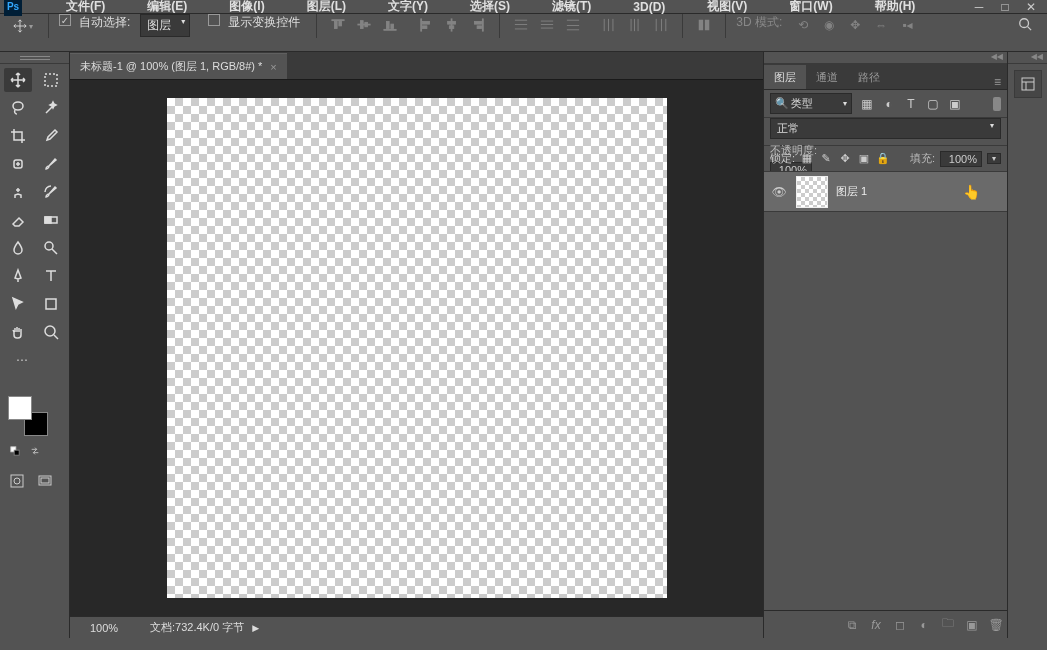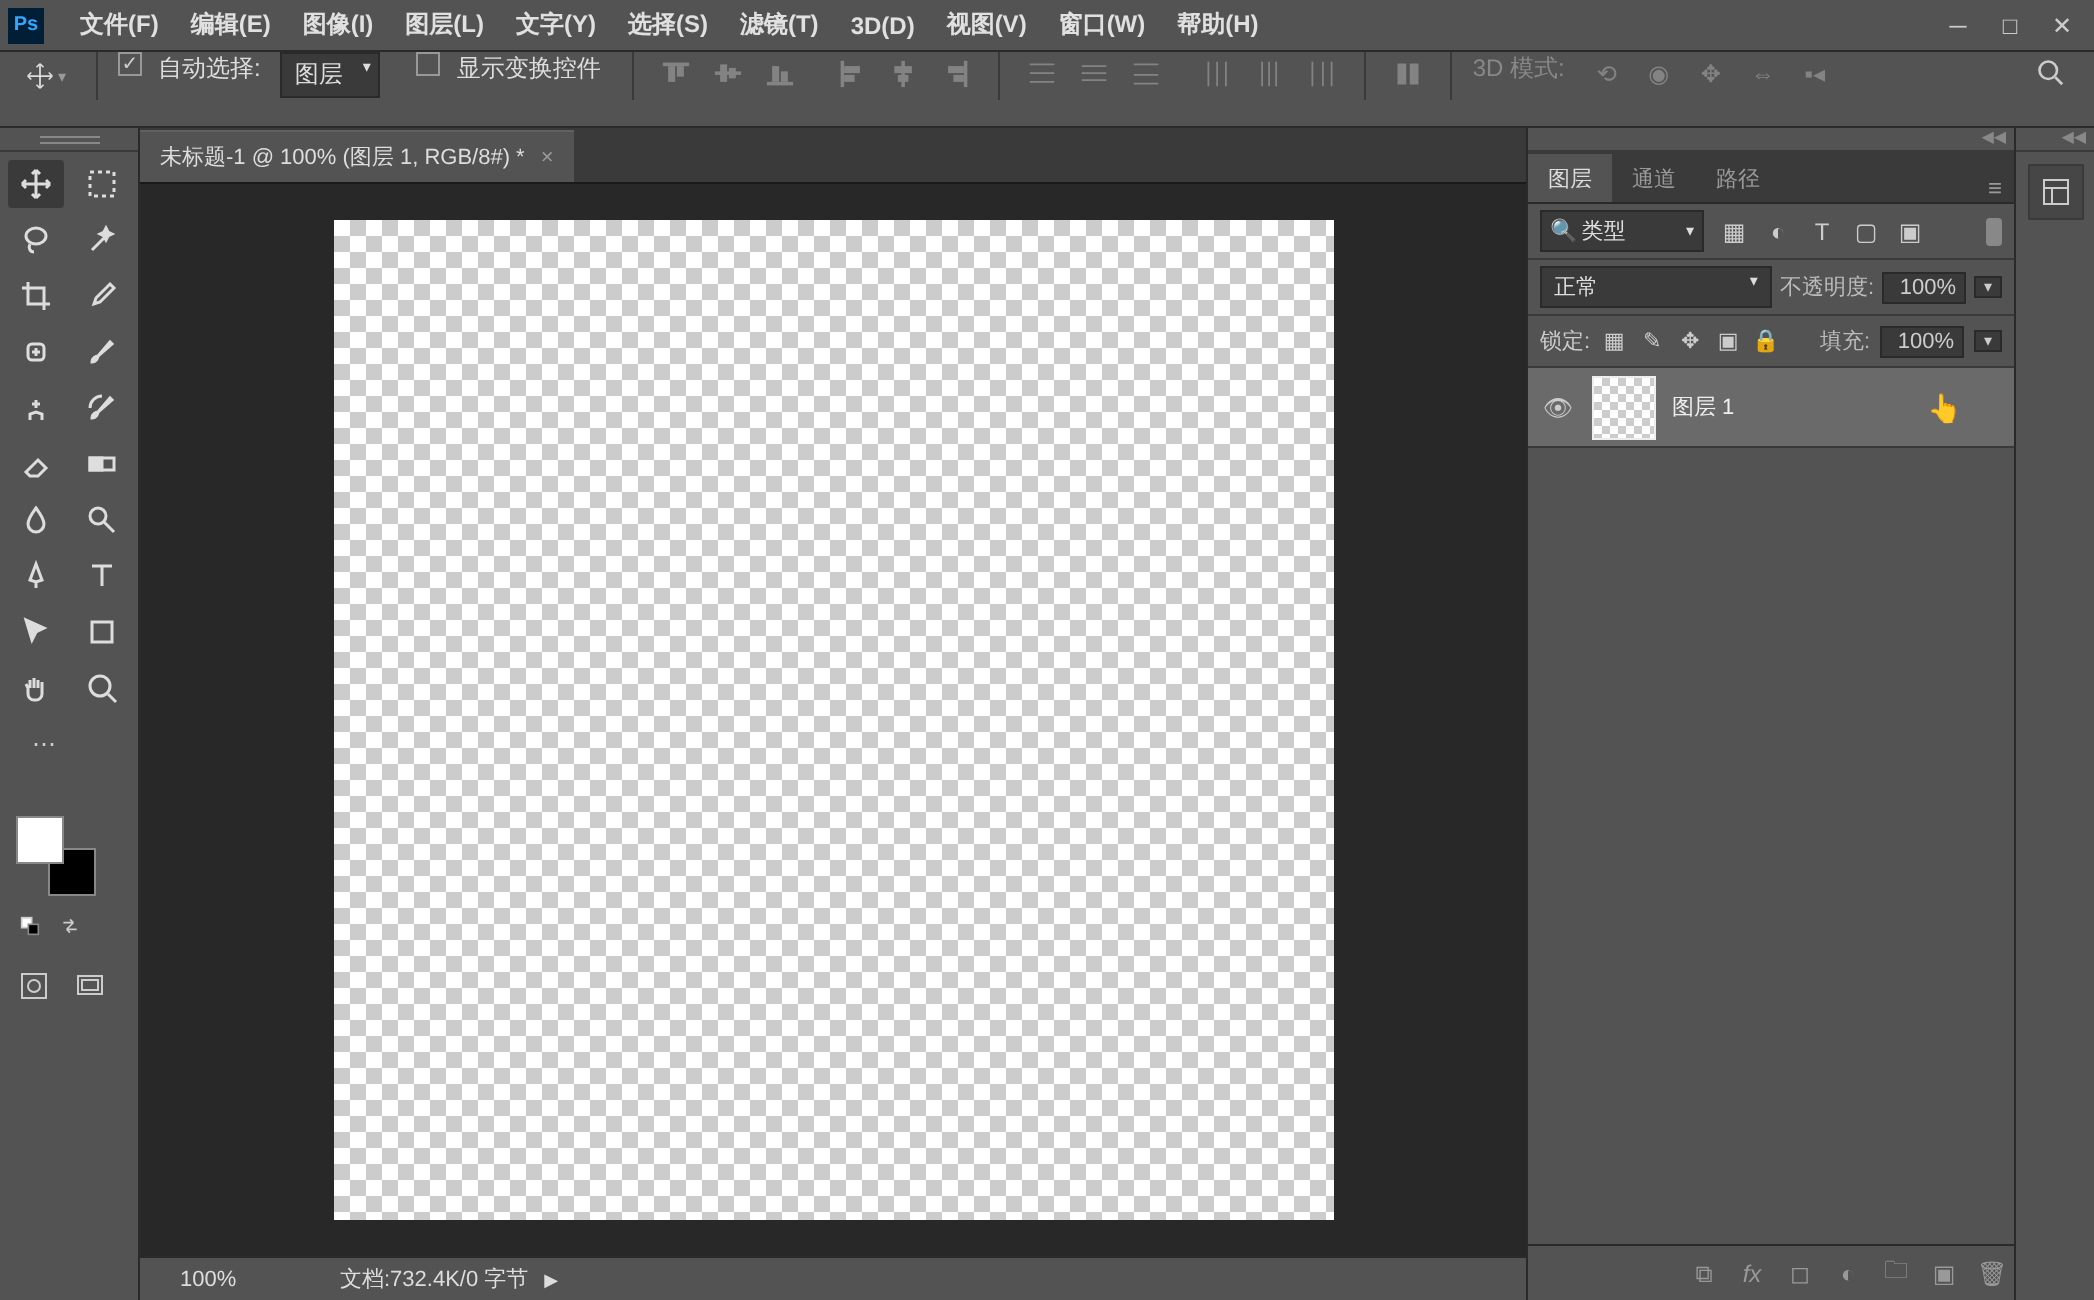--- a/index.html
+++ b/index.html
@@ -1,19 +1,19 @@
 <!DOCTYPE html>
 <html><head>
 <meta charset="utf-8">
 <style>
 * { margin:0; padding:0; box-sizing:border-box; }
 body { background:#535353; font-family:"Microsoft YaHei",sans-serif; font-size:12px; color:#ccc; overflow:hidden; width:1047px; height:650px; }
 
 
-.menubar { height:26px; background:#535353; display:flex; align-items:center; padding:0 4px; border-bottom:1px solid #2a2a2a;}
+.menubar { height:14px; background:#535353; display:flex; align-items:center; padding:0 4px; border-bottom:1px solid #2a2a2a;gap:26px;}
 .ps-logo { width:18px; height:18px; background:#001e36; color:#31a8ff; display:flex; align-items:center; justify-content:center; font-size:10px; font-weight:bold; margin-right:10px; }
 .menu-item { padding:0 8px; cursor:pointer; color:#e0e0e0;font-weight:bold; }
 .wincontrols { margin-left:auto; display:flex; gap:2px; align-items:center;}
 .winbtn { width:24px; height:18px; display:flex; align-items:center; justify-content:center; color:#ccc; cursor:pointer;}
 
 
 .optbar { height:38px; background:#535353; display:flex; align-items:flex-start; padding:0 8px; border-bottom:1px solid #2a2a2a; gap:4px;}
 .opt-icon { width:30px; height:24px; display:flex; align-items:center; justify-content:center; border:1px solid transparent; }
 .opt-dd { display:flex; align-items:center; }
 .opt-dd::after { content:"▾"; font-size:8px; margin-left:2px; color:#999;}
@@ -57,39 +57,39 @@
    linear-gradient(45deg,#ccc 25%,transparent 25%),
    linear-gradient(-45deg,#ccc 25%,transparent 25%),
    linear-gradient(45deg,transparent 75%,#ccc 75%),
    linear-gradient(-45deg,transparent 75%,#ccc 75%);
   background-size:16px 16px;
   background-position:0 0,0 8px,8px -8px,-8px 0;
   background-color:#fff;
 }
 .statusbar { height:22px; background:#535353; border-top:1px solid #2a2a2a; display:flex; align-items:center; padding:0 20px; font-size:11px; color:#ddd;}
 .status-zoom { width:60px;}
-.status-doc { margin-left:20px;}
+.status-doc { }
 .status-arrow { margin-left:8px; font-size:9px;}
 
 
 .right { width:284px; background:#535353; display:flex;}
 .panel-col { flex:1; display:flex; flex-direction:column; border-left:1px solid #2a2a2a;}
 .panel-collapse { height:12px; border-bottom:1px solid #3a3a3a; display:flex; justify-content:flex-end; padding:0 4px;}
 .panel-collapse span { font-size:8px; color:#888;}
 .panel-tabs { height:26px; background:#3a3a3a; display:flex; align-items:flex-end; border-bottom:1px solid #2a2a2a;}
 .ptab { height:24px; padding:0 10px; display:flex; align-items:center; font-size:11px; color:#999; cursor:pointer;}
 .ptab.active { background:#535353; color:#ddd;}
 .panel-menu { margin-left:auto; padding:0 6px; color:#999; font-size:12px;}
 .panel-body { flex:1; display:flex; flex-direction:column;}
 .filter-row { height:28px; display:flex; align-items:center; padding:0 6px; gap:4px; border-bottom:1px solid #3a3a3a;}
 .filter-select { flex:0 0 82px; background:#3a3a3a; border:1px solid #2a2a2a; color:#ddd; padding:2px 4px; font-size:11px; display:flex; align-items:center;}
 .filter-select span.dd { margin-left:auto; font-size:8px;}
 .filter-icons { display:flex; gap:8px; margin-left:4px;}
 .filter-icon { width:14px; height:14px; display:flex; align-items:center; justify-content:center; color:#ccc;}
-.blend-row { height:28px; display:flex; align-items:center; padding:0 6px; gap:4px; border-bottom:1px solid #3a3a3a;}
+.blend-row { height:28px; display:flex; padding:0 6px; gap:4px; border-bottom:1px solid #3a3a3a;flex-direction:column;}
 .blend-select { flex:1; background:#3a3a3a; border:1px solid #2a2a2a; color:#ddd; padding:2px 6px; font-size:11px; display:flex;}
 .blend-select span.dd { margin-left:auto; font-size:8px;}
 .opacity-label { font-size:11px; color:#bbb;}
 .opacity-val { background:#3a3a3a; border:1px solid #2a2a2a; padding:1px 4px; font-size:11px; width:42px; text-align:right;}
 .dd-btn { width:14px; background:#3a3a3a; border:1px solid #2a2a2a; font-size:8px; text-align:center;}
 .lock-row { height:26px; display:flex; align-items:center; padding:0 6px; gap:5px; border-bottom:1px solid #3a3a3a; font-size:11px;}
 .lock-icon { width:14px; height:14px; display:flex; align-items:center; justify-content:center;}
 .layer-list { flex:1; overflow:auto;}
 .layer-item { height:40px; display:flex; align-items:center; padding:0 6px; background:#6a6a6a; border-bottom:1px solid #3a3a3a;}
 .layer-eye { width:18px; text-align:center;}

